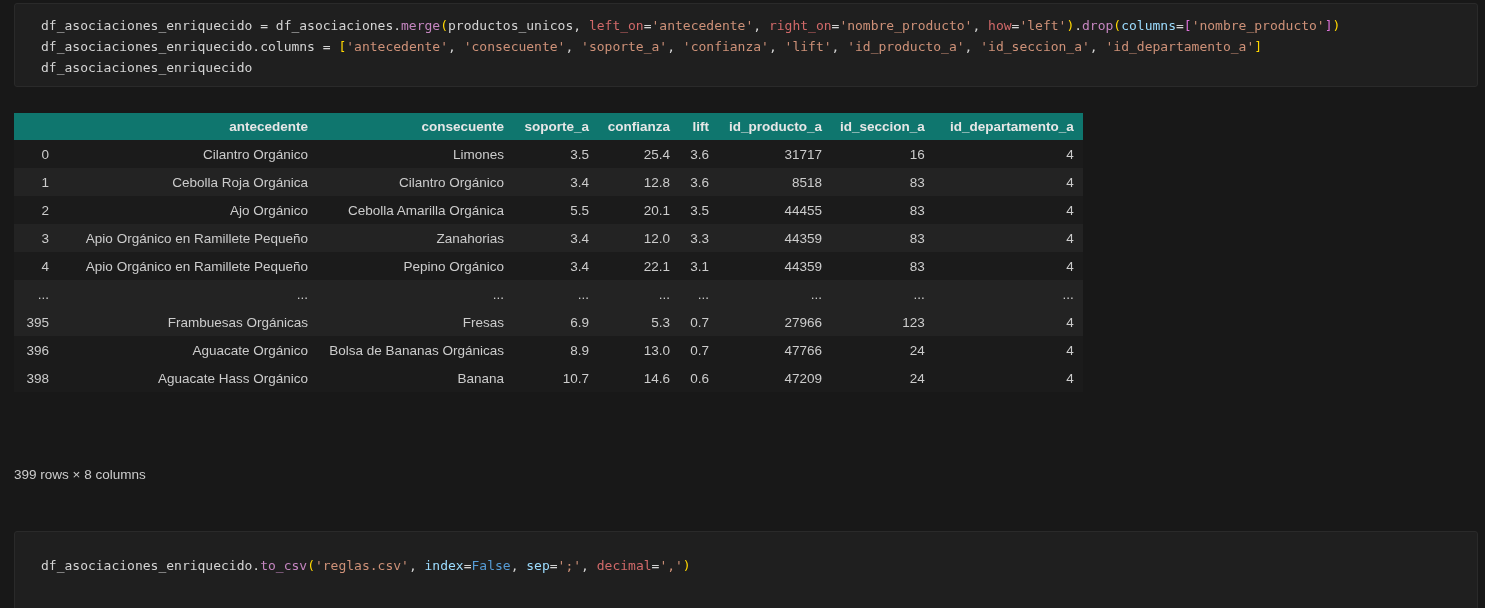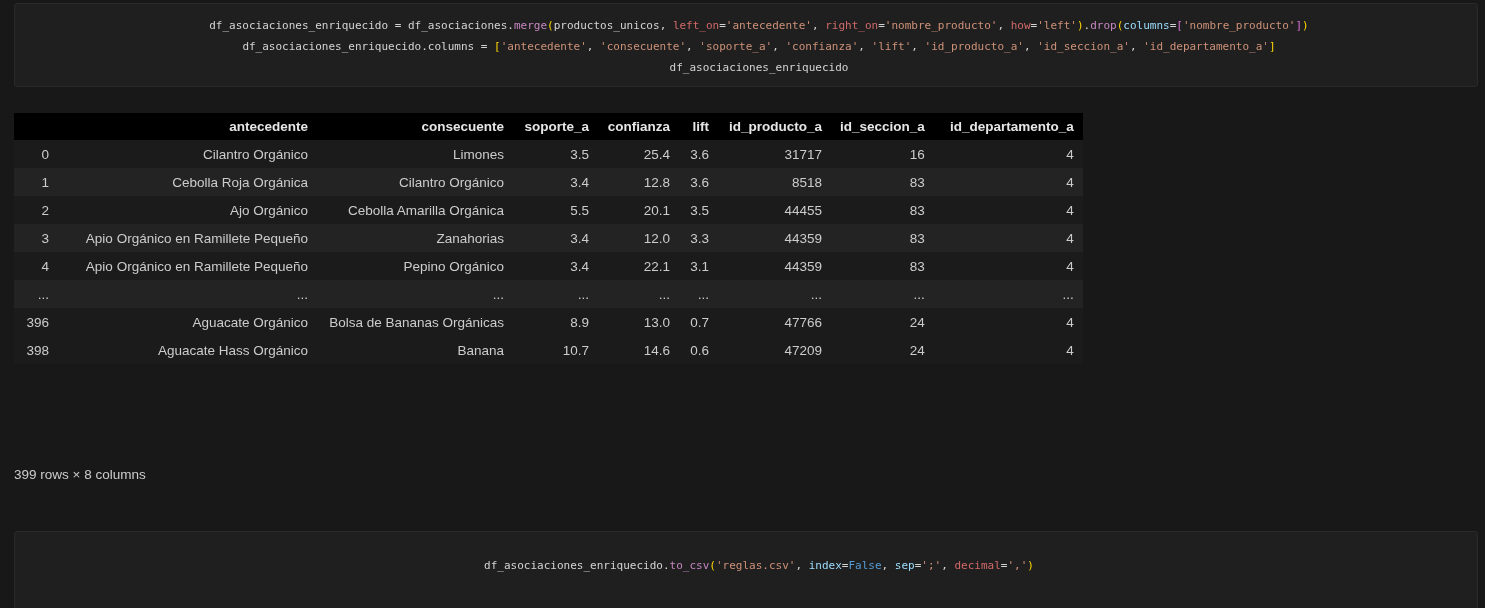--- a/index.html
+++ b/index.html
@@ -1,25 +1,25 @@
 <!DOCTYPE html>
 <html><head>
 <meta charset="utf-8">
 <style>
   html,body{margin:0;padding:0;background:#181818;width:1485px;height:608px;overflow:hidden;}
   .page{position:relative;width:1485px;height:608px;background:#181818;font-family:"Liberation Sans",sans-serif;}
   .code-cell{position:absolute;left:14px;width:1464px;background:#1f1f1f;border:1px solid #2a2a2a;border-radius:3px;box-sizing:border-box;}
   #cell1{top:3px;height:84px;}
   #cell2{top:531px;height:90px;}
-  .code-area{padding:11px 0 0 26px;font-family:"DejaVu Sans Mono","Liberation Mono",monospace;font-size:11px;line-height:21px;white-space:pre;color:#d4d4d4;text-align:center;}
+  .code-area{padding:11px 0 0 26px;font-family:"DejaVu Sans Mono","Liberation Mono",monospace;font-size:13px;line-height:21px;white-space:pre;color:#d4d4d4;}
   #cell2 .code-area{padding-top:23px;}
   .output{position:absolute;left:14px;top:113px;}
   table.df{border-collapse:collapse;table-layout:fixed;font-size:13.5px;color:#cccccc;}
   table.df th, table.df td{padding:0 9px;overflow:hidden;white-space:nowrap;text-align:right;font-weight:normal;box-sizing:border-box;}
-  table.df thead tr{background:#000000;height:27px;}
+  table.df thead tr{background:#0f766e;height:27px;}
   table.df thead th{font-weight:bold;color:#e6e6e6;}
   table.df tbody tr{height:28px;}
   table.df tbody tr.odd{background:#232323;}
   table.df tbody tr.even{background:#1b1b1b;}
   .shape-label{position:absolute;left:0px;top:354px;font-size:13.5px;color:#cccccc;}
 </style>
 </head>
 <body>
 
 <div class="page">
@@ -114,20 +114,31 @@
             <th>...</th>
             <td>...</td>
             <td>...</td>
             <td>...</td>
             <td>...</td>
             <td>...</td>
             <td>...</td>
             <td>...</td>
             <td>...</td>
           </tr>
+          <tr class="odd">
+            <th>395</th>
+            <td>Frambuesas Orgánicas</td>
+            <td>Fresas</td>
+            <td>6.9</td>
+            <td>5.3</td>
+            <td>0.7</td>
+            <td>27966</td>
+            <td>123</td>
+            <td>4</td>
+          </tr>
           <tr class="even">
             <th>396</th>
             <td>Aguacate Orgánico</td>
             <td>Bolsa de Bananas Orgánicas</td>
             <td>8.9</td>
             <td>13.0</td>
             <td>0.7</td>
             <td>47766</td>
             <td>24</td>
             <td>4</td>

